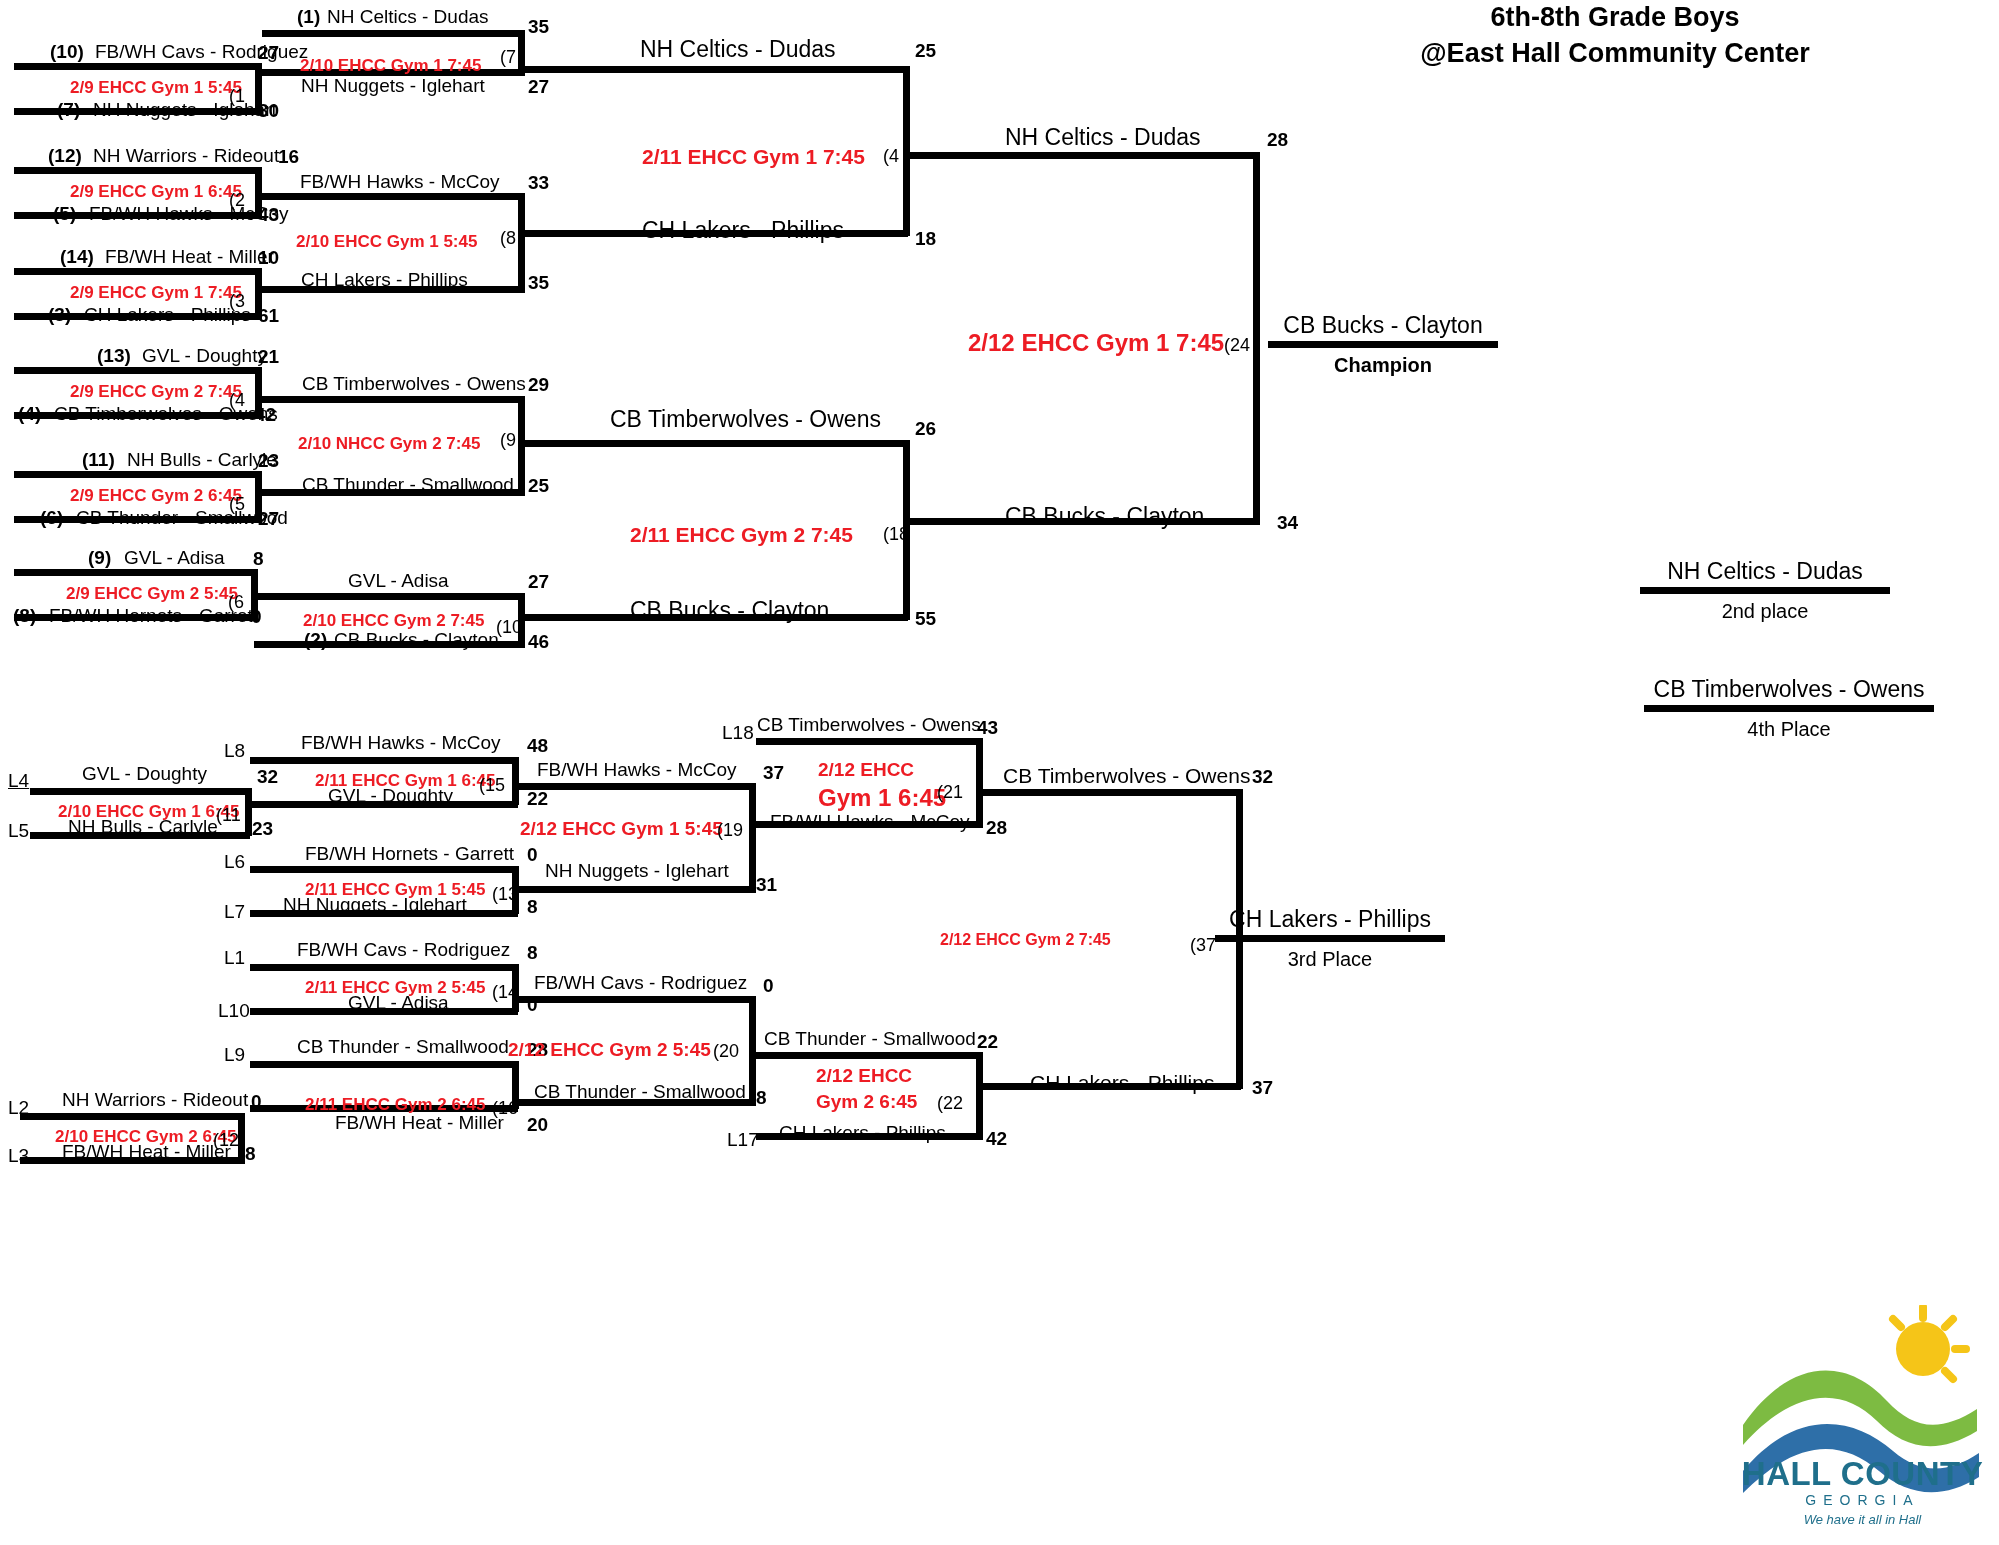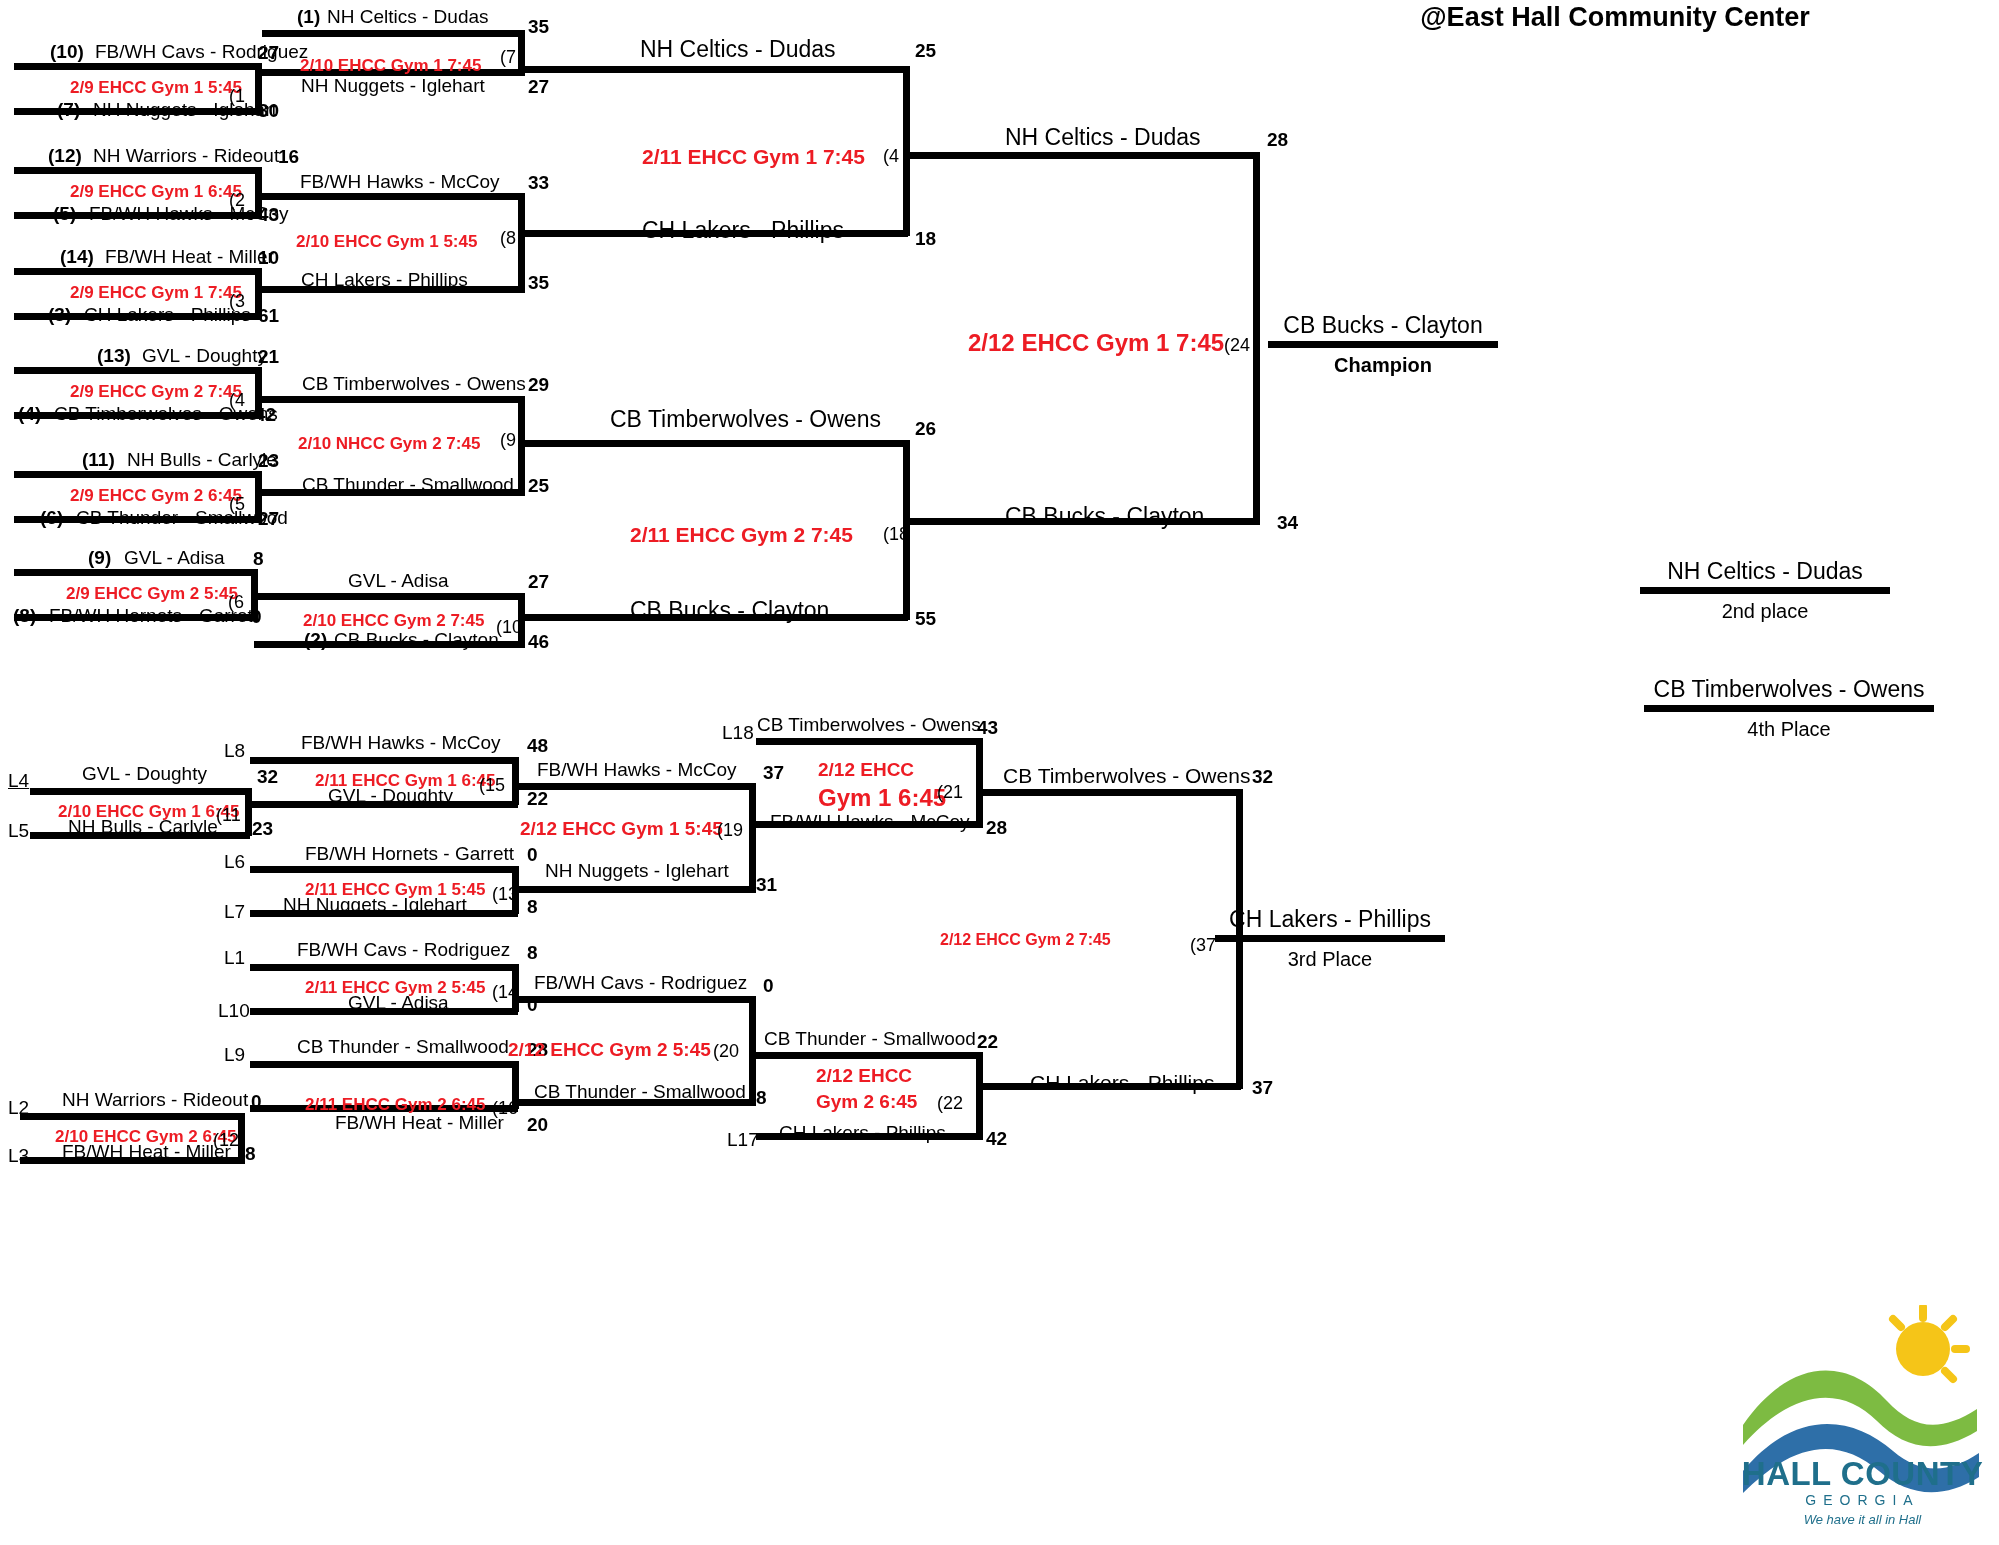--- a/index.html
+++ b/index.html
@@ -38,20 +38,21 @@
             font-size:14px;letter-spacing:7px;color:#1F6F8B;white-space:nowrap;}
   #logoTxt3{position:absolute;left:1735px;top:1512px;width:255px;text-align:center;
             font-size:13px;font-style:italic;color:#1F6F8B;white-space:nowrap;}
 </style>
 </head>
 <body>
 
 <div id="sheet">
 
   <div id="header">
+    <div>6th-8th Grade Boys</div>
     <div>@East Hall Community Center</div>
   </div>
 
   <div class="t b" style="left:50px;top:42px;">(10)</div>
   <div class="t" style="left:95px;top:42px;">FB/WH Cavs - Rodriguez</div>
   <div class="score" style="left:258px;top:42px;">27</div>
   <div class="h" style="left:14px;top:63px;width:248px;"></div>
   <div class="v" style="left:255px;top:63px;height:48px;"></div>
   <div class="h" style="left:14px;top:108px;width:248px;"></div>
   <div class="t red" style="left:70px;top:79px;">2/9 EHCC Gym 1 5:45</div>

